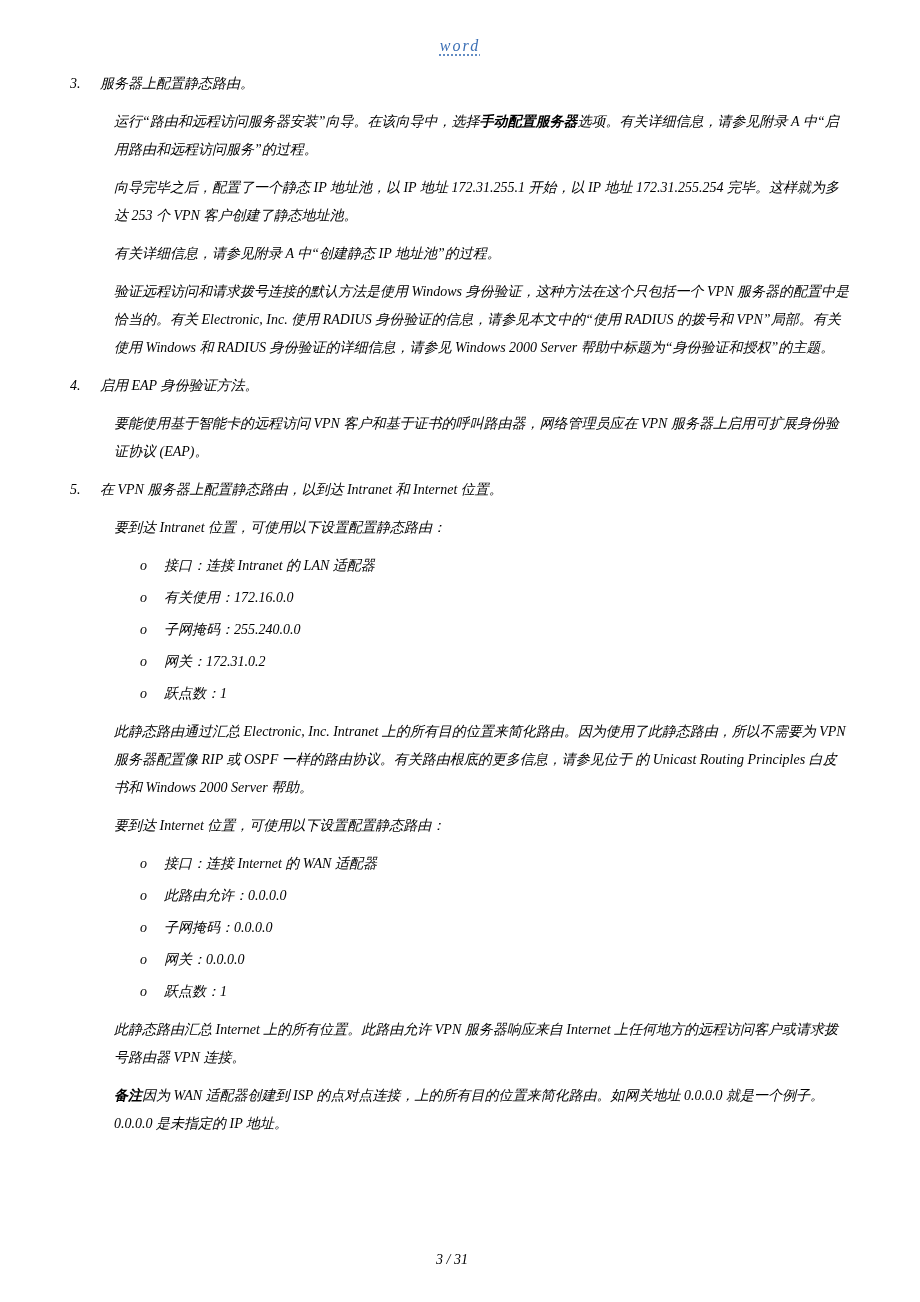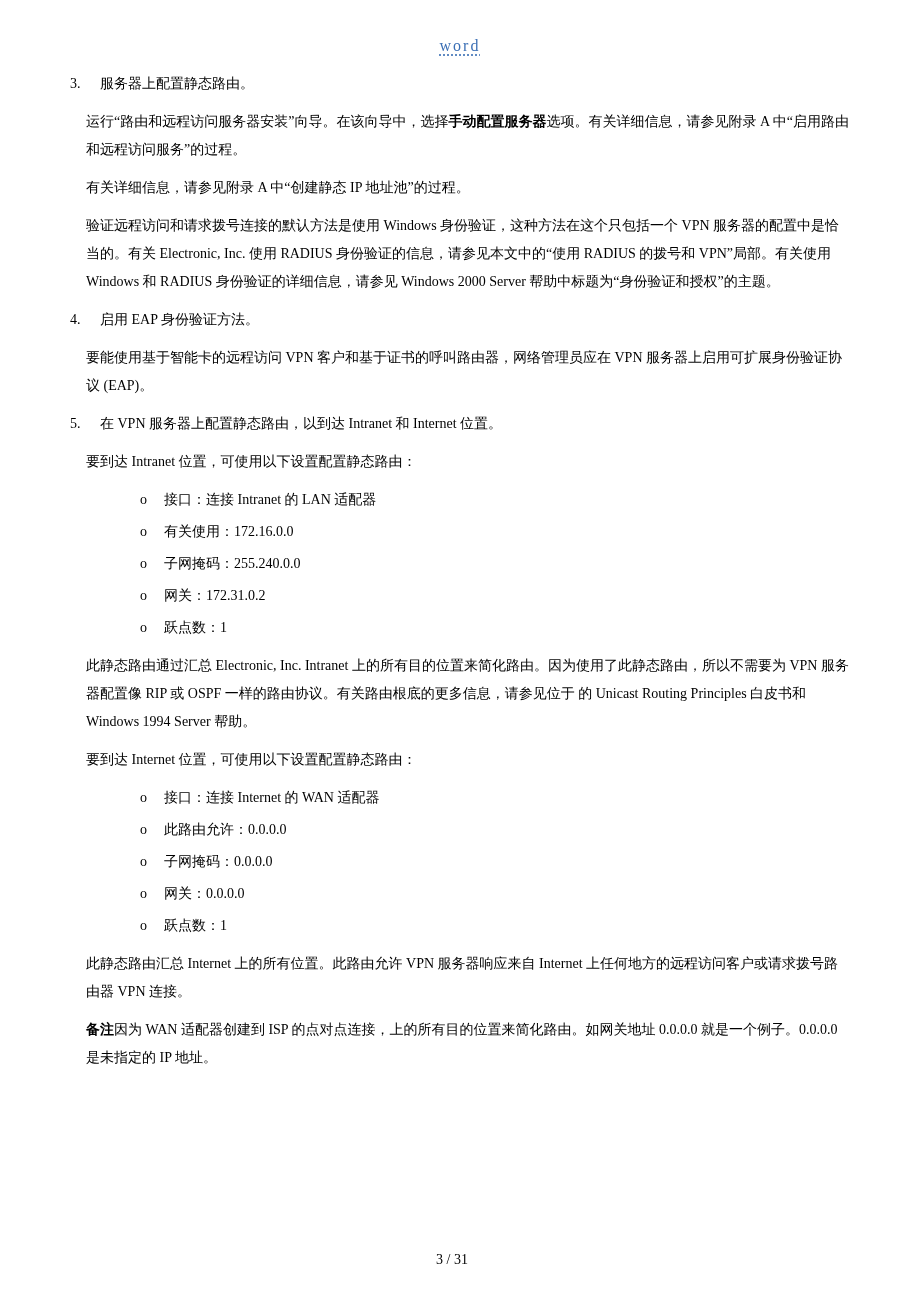--- a/index.html
+++ b/index.html
@@ -10,20 +10,21 @@
     font-size: 14px;
     color: #000;
     line-height: 2.0;
   }
   .page {
     width: 920px;
     min-height: 1302px;
     padding: 30px 70px 30px 70px;
     box-sizing: border-box;
     position: relative;
+    font-style: italic;
   }
   .header {
     text-align: center;
     color: #3b6fb5;
     font-size: 16px;
     letter-spacing: 2px;
     text-decoration: underline dotted;
     text-underline-offset: 4px;
     margin-bottom: 8px;
   }
@@ -32,21 +33,21 @@
     margin-bottom: 4px;
   }
   .ol-num {
     flex: 0 0 30px;
     padding-left: 0;
   }
   .ol-body {
     flex: 1;
   }
   .para {
-    margin: 10px 0 10px 16px;
+    margin: 10px 0 10px 44px;
   }
   .sub-ul {
     margin: 6px 0 6px 70px;
     list-style: none;
     padding: 0;
   }
   .sub-ul li {
     margin: 4px 0;
   }
   .sub-ul .marker {
@@ -72,20 +73,21 @@
 
   <div class="header">word</div>
 
   <div class="ol-item">
     <div class="ol-num">3.</div>
     <div class="ol-body">服务器上配置静态路由。</div>
   </div>
   <div class="para">
     <span>运行“路由和远程访问服务器安装”向导。在该向导中，选择</span><span class="bold">手动配置服务器</span><span>选项。有关详细信息，请参见附录 A 中“启用路由和远程访问服务”的过程。</span>
   </div>
+  <div class="para">向导完毕之后，配置了一个静态 IP 地址池，以 IP 地址 172.31.255.1 开始，以 IP 地址 172.31.255.254 完毕。这样就为多达 253 个 VPN 客户创建了静态地址池。</div>
   <div class="para">有关详细信息，请参见附录 A 中“创建静态 IP 地址池”的过程。</div>
   <div class="para">验证远程访问和请求拨号连接的默认方法是使用 Windows 身份验证，这种方法在这个只包括一个 VPN 服务器的配置中是恰当的。有关 Electronic, Inc. 使用 RADIUS 身份验证的信息，请参见本文中的“使用 RADIUS 的拨号和 VPN”局部。有关使用 Windows 和 RADIUS 身份验证的详细信息，请参见 Windows 2000 Server 帮助中标题为“身份验证和授权”的主题。</div>
 
   <div class="ol-item">
     <div class="ol-num">4.</div>
     <div class="ol-body">启用 EAP 身份验证方法。</div>
   </div>
   <div class="para">要能使用基于智能卡的远程访问 VPN 客户和基于证书的呼叫路由器，网络管理员应在 VPN 服务器上启用可扩展身份验证协议 (EAP)。</div>
 
   <div class="ol-item">
@@ -95,21 +97,21 @@
   <div class="para">要到达 Intranet 位置，可使用以下设置配置静态路由：</div>
 
   <ul class="sub-ul">
     <li><span class="marker">o</span><span>接口：连接 Intranet 的 LAN 适配器</span></li>
     <li><span class="marker">o</span><span>有关使用：172.16.0.0</span></li>
     <li><span class="marker">o</span><span>子网掩码：255.240.0.0</span></li>
     <li><span class="marker">o</span><span>网关：172.31.0.2</span></li>
     <li><span class="marker">o</span><span>跃点数：1</span></li>
   </ul>
 
-  <div class="para">此静态路由通过汇总 Electronic, Inc. Intranet 上的所有目的位置来简化路由。因为使用了此静态路由，所以不需要为 VPN 服务器配置像 RIP 或 OSPF 一样的路由协议。有关路由根底的更多信息，请参见位于 的 Unicast Routing Principles 白皮书和 Windows 1994 Server 帮助。</div>
+  <div class="para">此静态路由通过汇总 Electronic, Inc. Intranet 上的所有目的位置来简化路由。因为使用了此静态路由，所以不需要为 VPN 服务器配置像 RIP 或 OSPF 一样的路由协议。有关路由根底的更多信息，请参见位于 的 Unicast Routing Principles 白皮书和 Windows 2000 Server 帮助。</div>
   <div class="para">要到达 Internet 位置，可使用以下设置配置静态路由：</div>
 
   <ul class="sub-ul">
     <li><span class="marker">o</span><span>接口：连接 Internet 的 WAN 适配器</span></li>
     <li><span class="marker">o</span><span>此路由允许：0.0.0.0</span></li>
     <li><span class="marker">o</span><span>子网掩码：0.0.0.0</span></li>
     <li><span class="marker">o</span><span>网关：0.0.0.0</span></li>
     <li><span class="marker">o</span><span>跃点数：1</span></li>
   </ul>
 

